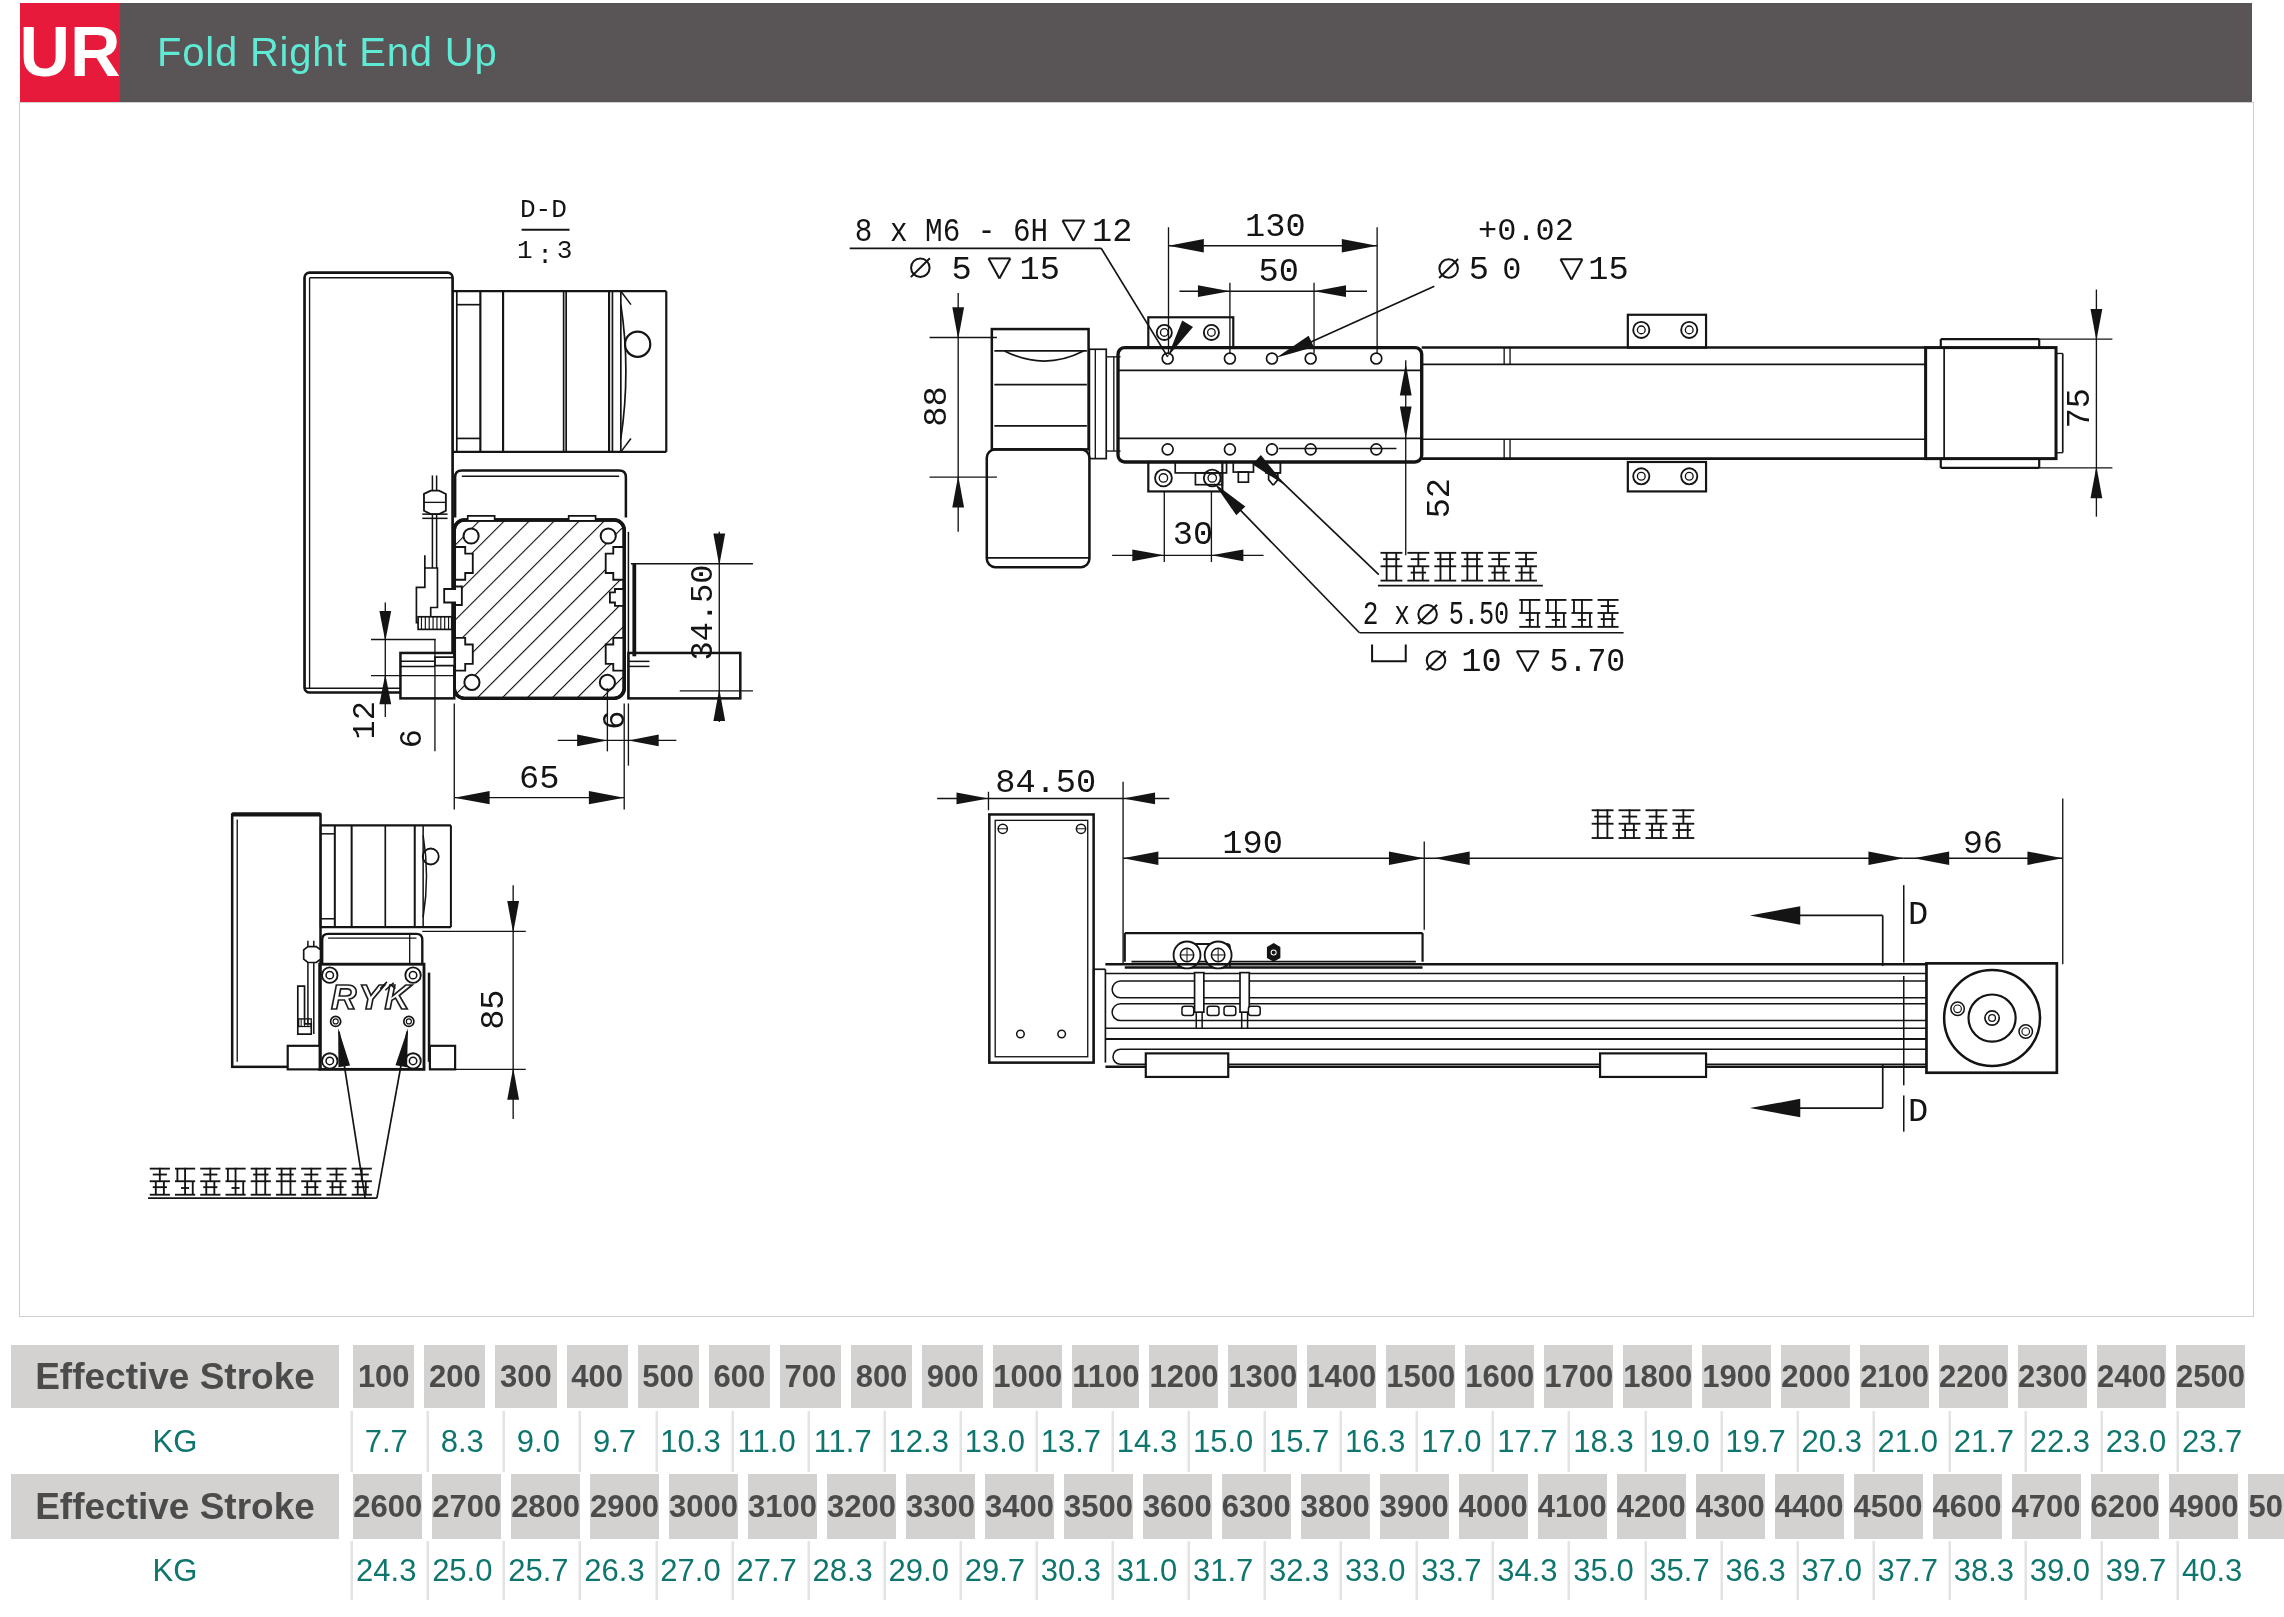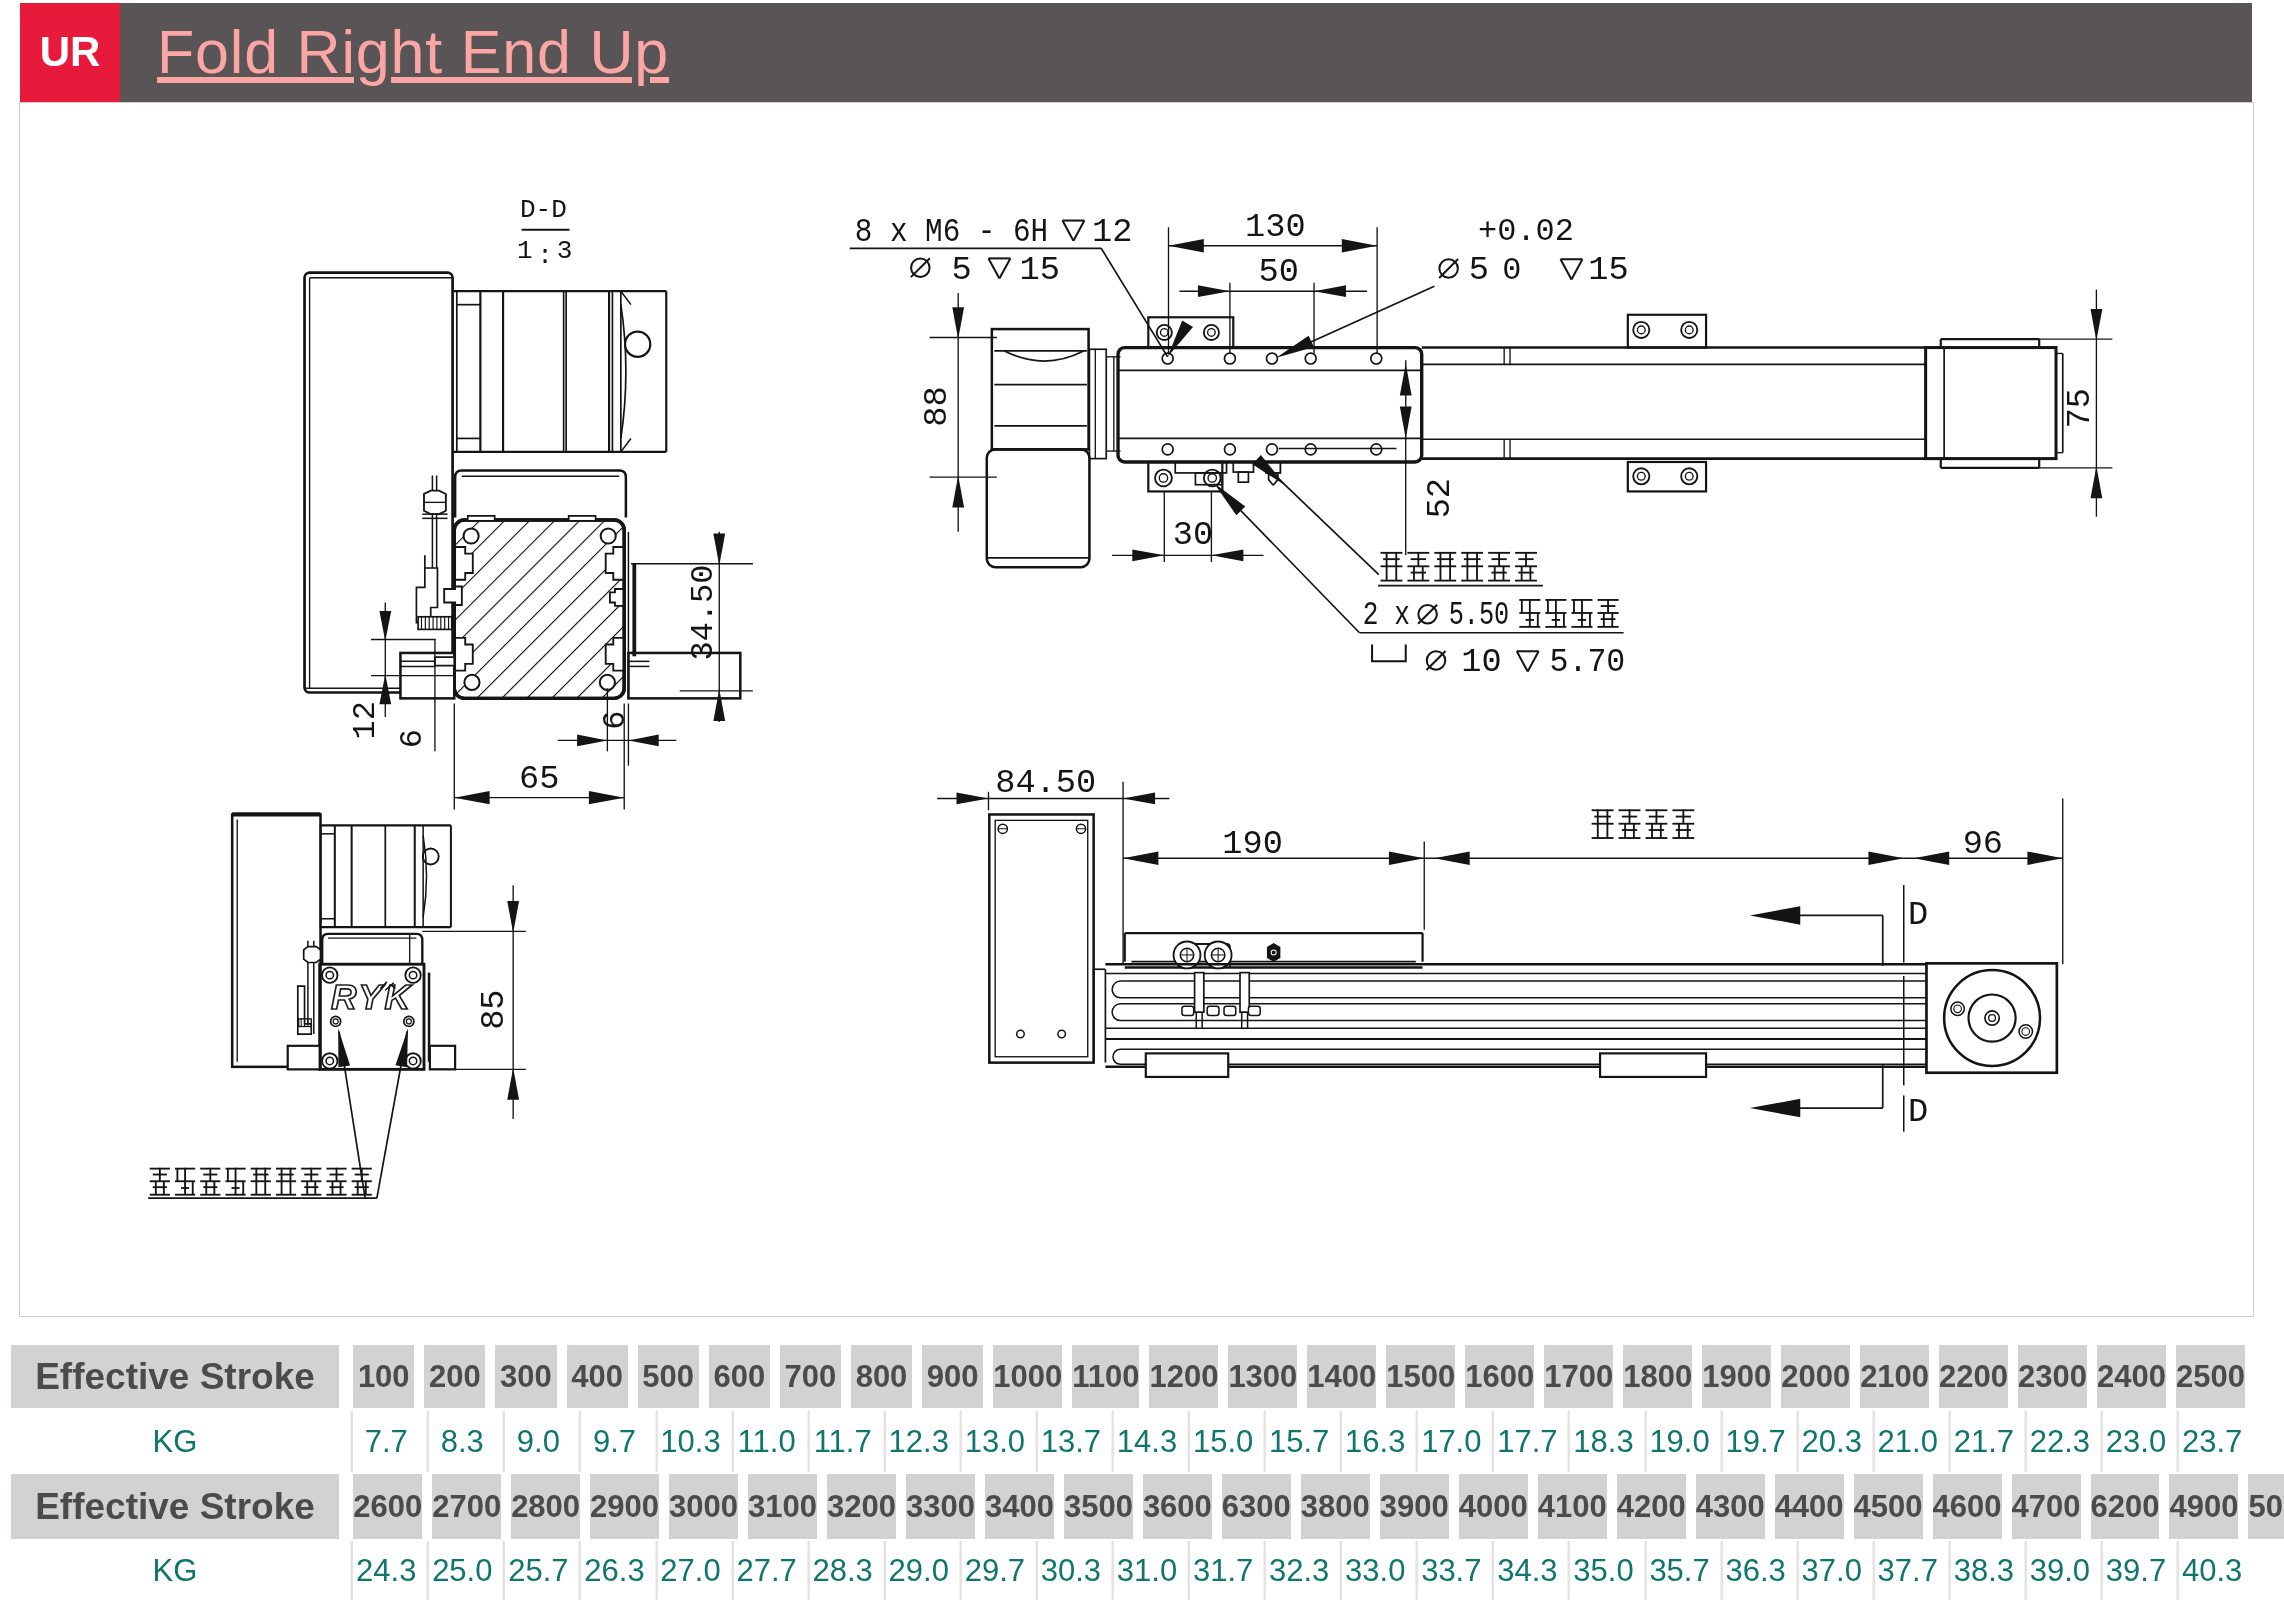--- a/index.html
+++ b/index.html
@@ -1,19 +1,19 @@
 <!DOCTYPE html>
 <html style="font-size:13.5px"><head><meta charset="utf-8">
 <style>
 html,body{margin:0;padding:0;background:#fff;width:2284px;height:1618px;overflow:hidden;}
 body{font-family:"Liberation Sans",sans-serif;position:relative;}
 .hdr-red{position:absolute;left:20px;top:2.5px;width:100px;height:99px;background:#e81a3b;color:#fff;
- font-weight:bold;font-size:42px;display:flex;align-items:center;justify-content:center;}
-.hdr-bar{position:absolute;left:120px;top:2.5px;width:2132px;height:99px;background:#595456;color:#fca5a5;
- font-size:61px;display:flex;align-items:center;padding-left:37px;box-sizing:border-box;letter-spacing:0.8px;text-decoration:underline;}
+ font-weight:bold;font-size:70px;display:flex;align-items:center;justify-content:center;}
+.hdr-bar{position:absolute;left:120px;top:2.5px;width:2132px;height:99px;background:#595456;color:#5eead4;
+ font-size:40px;display:flex;align-items:center;padding-left:37px;box-sizing:border-box;letter-spacing:0.8px;}
 .frame{position:absolute;left:19.3px;top:102px;width:2235px;height:1215px;border:1.7px solid #cfcfcf;box-sizing:border-box;background:#fff;}
 svg{position:absolute;left:0;top:0;}
 .tbl{position:absolute;left:11px;width:2234px;display:flex;gap:10px;}
 .tbl .lab{width:328px;flex:none;margin-right:4.2px;display:flex;align-items:center;justify-content:center;}
 .tbl .c{flex:1;display:flex;align-items:center;justify-content:center;}
 .hd{color:#4b4b4b;font-weight:bold;font-size:31px;}
 .hd .lab,.hd .c{background:#d3d2d1;}
 .hd .lab{font-size:37px;}
 .kg{background:#fff;color:#0f766e;font-size:31px;}
 .kg .lab,.kg .c{background:#fff;box-shadow:-2.5px 0 0 #e3e3e3;}

